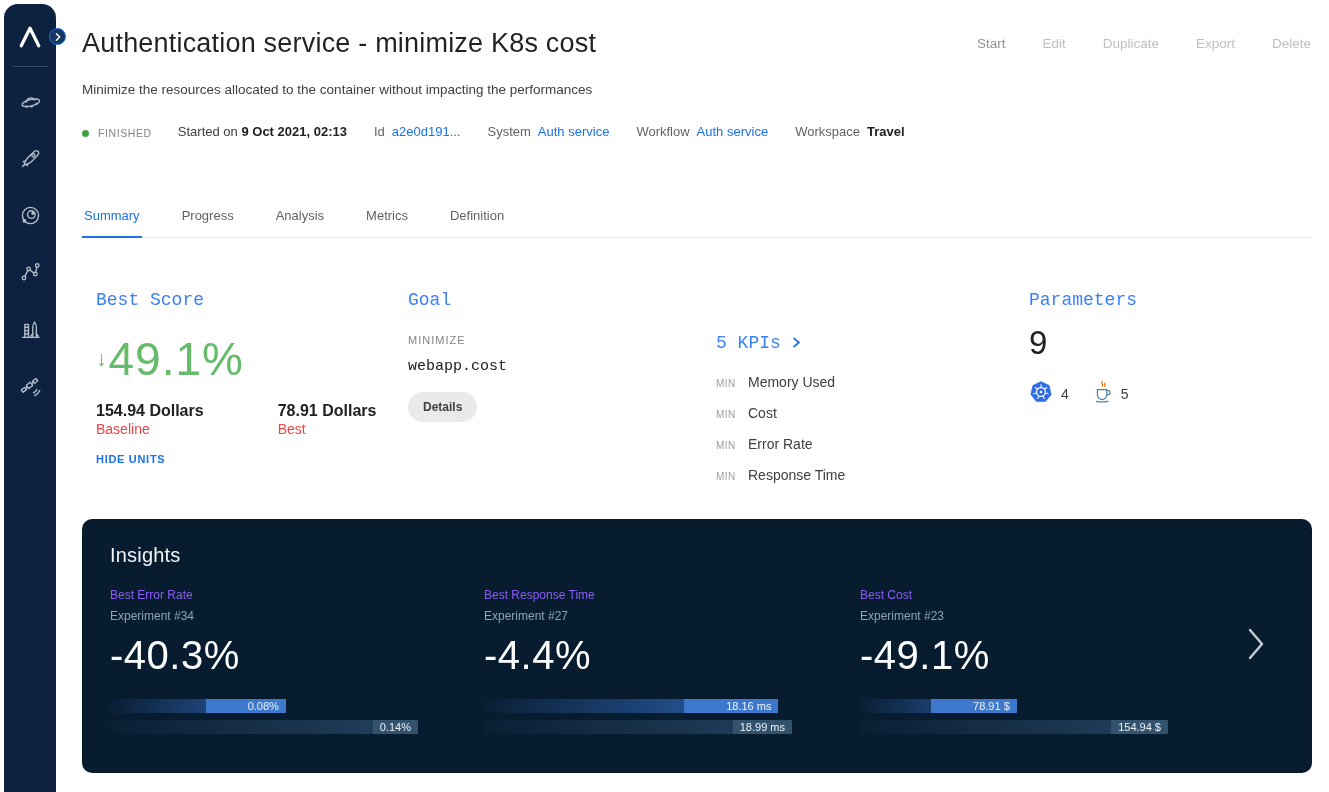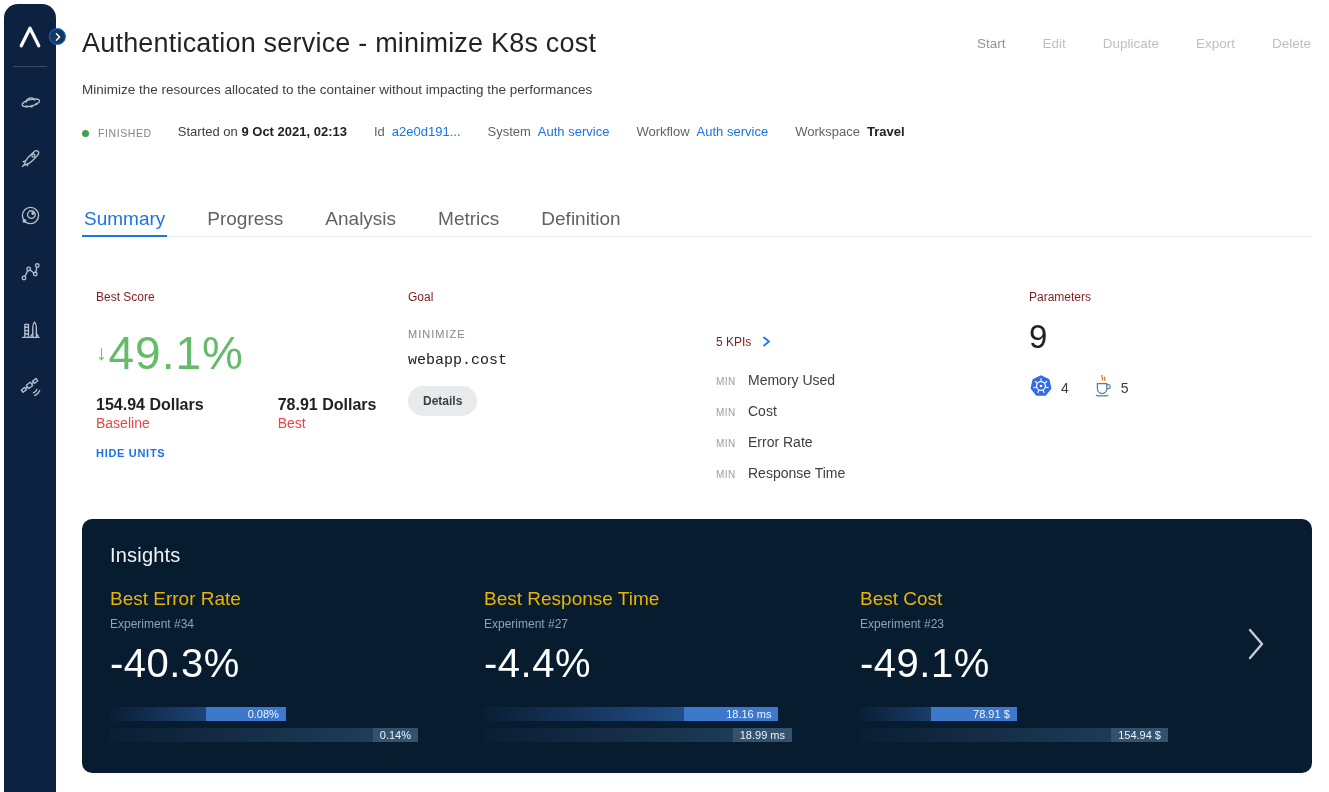--- a/index.html
+++ b/index.html
@@ -40,26 +40,26 @@
   .dot { width:7px; height:7px; border-radius:50%; background:#43a047; margin-right:9px; }
   .state-text { font-size:10.5px; color:#80868b; letter-spacing:.6px; }
   .meta { margin-right:27px; color:#3c4043; }
   .meta b { color:#202124; font-weight:700; }
   .meta .lbl { color:#5f6368; margin-right:7px; }
   .link { color:#1a73e8; cursor:pointer; }
   .strong { color:#202124; font-weight:700; }
 
   
   .tabs { position:absolute; left:26px; top:206px; right:17px; display:flex; gap:38px; border-bottom:1px solid #e7e9ec; }
-  .tab { font-size:19px; color:#5f6368; padding:2px 2px 5px 2px; cursor:pointer; }
+  .tab { font-size:13px; color:#5f6368; padding:2px 2px 13px 2px; cursor:pointer; }
   .tab.active { color:#1a73e8; border-bottom:2px solid #1a73e8; margin-bottom:-1px; }
 
   
   .summary-grid { position:absolute; left:40px; top:290px; display:grid; grid-template-columns:312px 308px 313px auto; width:1230px; }
-  .col h3 { font-size:12px; font-weight:400; color:#7f1d1d; }
+  .col h3 { font-size:18px; font-weight:400; color:#3b82f6;font-family:Liberation Mono, monospace; }
 
   .score-row { margin-top:22px; display:flex; align-items:center; color:#66bb6a; }
   .score-arrow { font-size:21px; margin-right:2px; }
   .score-value { font-size:46px; letter-spacing:1px; }
   .pairs { margin-top:16px; display:flex; gap:17px; }
   .pair .val { font-size:16px; font-weight:700; color:#202124; }
   .pair .cap { font-size:14px; color:#ef4444; margin-top:6px; }
   .units-toggle { margin-top:15px; font-size:11px; font-weight:700; color:#1a73e8; letter-spacing:.7px; cursor:pointer; }
 
   .goal-dir { margin-top:24px; font-size:11px; color:#80868b; letter-spacing:1px; }
@@ -76,21 +76,21 @@
   .param-total { margin-top:14px; font-size:33px; color:#202124; }
   .param-icons { margin-top:18px; display:flex; align-items:center; }
   .param-count { font-size:14px; color:#3c4043; margin-left:8px; }
   .icon-gap { width:22px; }
 
   
   .insights { position:absolute; left:26px; top:519px; width:1230px; height:254px;
     background:#081c30; border-radius:10px; padding:25px 28px; }
   .insights h2 { font-size:20px; font-weight:400; color:#f2f5f8; letter-spacing:.2px; }
   .cards { margin-top:21px; display:grid; grid-template-columns:374px 376px auto; }
-  .card-title { font-size:19px; font-weight:400; color:#eab308; }
+  .card-title { font-size:12px; font-weight:400; color:#8b5cf6; }
   .card-exp { margin-top:7px; font-size:12px; color:#8fa3b8; }
   .card-delta { margin-top:10px; font-size:40px; color:#fdfefe; letter-spacing:.5px; }
   .bars { margin-top:21px; width:308px; }
   .bar { height:14px; margin-top:7px; display:flex; justify-content:flex-end; align-items:center; border-radius:1px; }
   .bar-best { background:linear-gradient(90deg, rgba(20,44,74,.15), #2d63b0); }
   .bar-baseline { width:100%; background:linear-gradient(90deg, rgba(20,44,74,.15), #24415f); }
   .bar-label { font-size:11px; color:#eef3f8; padding:0 7px; height:14px; line-height:14px; white-space:nowrap; }
   .bar-best .bar-label { background:#3d78cc;padding-left:42px; }
   .bar-baseline .bar-label { background:#32526e; }
   .carousel-next { position:absolute; right:46px; top:50%; transform:translateY(-50%); cursor:pointer; }

